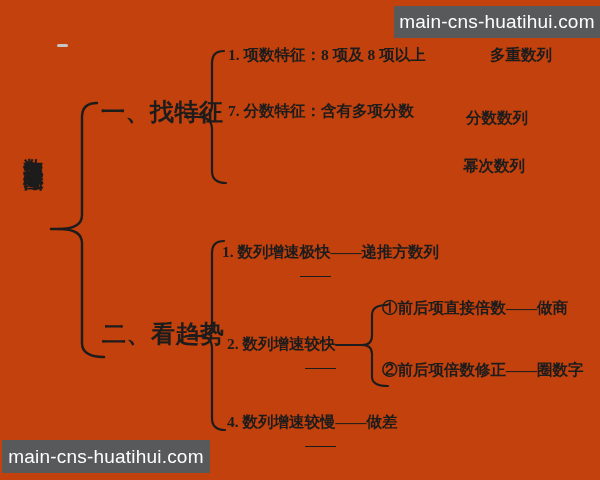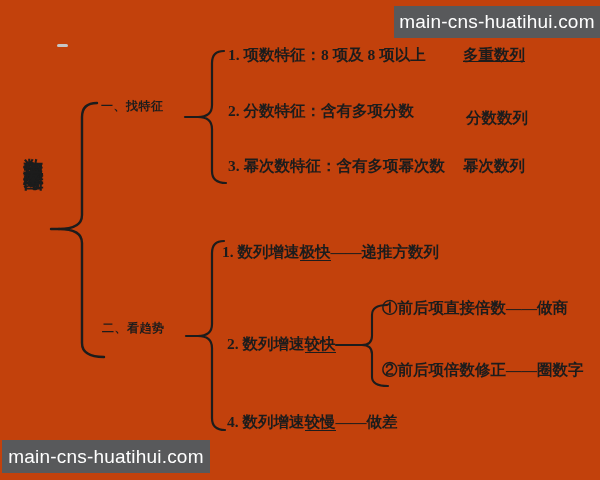--- a/index.html
+++ b/index.html
@@ -13,23 +13,23 @@
   }
   svg.lines{position:absolute;left:0;top:0;pointer-events:none;}
   .t{
     position:absolute;
     white-space:nowrap;
     font-weight:700;
     line-height:1.05;
     color:#1c1c1c;
     text-align:right;
   }
-  .lv1{font-size:12px;letter-spacing:0.5px;}
+  .lv1{font-size:24px;letter-spacing:0.5px;}
   .lv2{font-size:15.5px;}
-  .u{border-bottom:1.6px solid #1c1c1c;padding-bottom:0px;}
+  .u{border-bottom:1.6px solid #1c1c1c;padding-bottom:16px;}
   .vtitle{
     position:absolute;
     left:24px;top:142px;
     writing-mode:vertical-rl;
     text-orientation:upright;
     font-size:20px;
     font-weight:700;
     letter-spacing:2px;
     line-height:1;
   }
@@ -86,26 +86,25 @@
         <path stroke-width="2.1" d="M 387,305 Q 372,305 372,315 L 372,336 Q 372,345 362,345 Q 372,345 372,354 L 372,377 Q 372,386 388,386"></path>
       </g>
     </g>
   </svg>
 
   <div class="vtitle">数字推理思维导图</div>
 
   <div class="t lv1" style="left:101px;top:100px;">一、找特征</div>
 
   <div class="t lv2" style="left:228px;top:47px;">1. 项数特征：8 项及 8 项以上</div>
-  <div class="t lv2" style="left:463px;top:47px;text-decoration:underline;">多重数列</div>
+  <div class="t lv2" style="left:490px;top:47px;">多重数列</div>
 
-  <div class="t lv2" style="left:228px;top:103px;">2. 分数特征：含有多项分数</div>
+  <div class="t lv2" style="left:228px;top:103px;">7. 分数特征：含有多项分数</div>
   <div class="t lv2" style="left:466px;top:110px;">分数数列</div>
 
-  <div class="t lv2" style="left:228px;top:158px;">3. 幂次数特征：含有多项幂次数</div>
   <div class="t lv2" style="left:463px;top:158px;">幂次数列</div>
 
   <div class="t lv1" style="left:102px;top:322px;">二、看趋势</div>
 
   <div class="t lv2" style="left:222px;top:244px;"><span>1. 数列增速</span><span class="u">极快</span><span>——递推方数列</span></div>
 
   <div class="t lv2" style="left:227px;top:336px;"><span>2. 数列增速</span><span class="u">较快</span></div>
 
   <div class="t lv2" style="left:382px;top:362px;">②前后项倍数修正——圈数字</div>
   <div class="t lv2" style="left:382px;top:300px;">①前后项直接倍数——做商</div>

